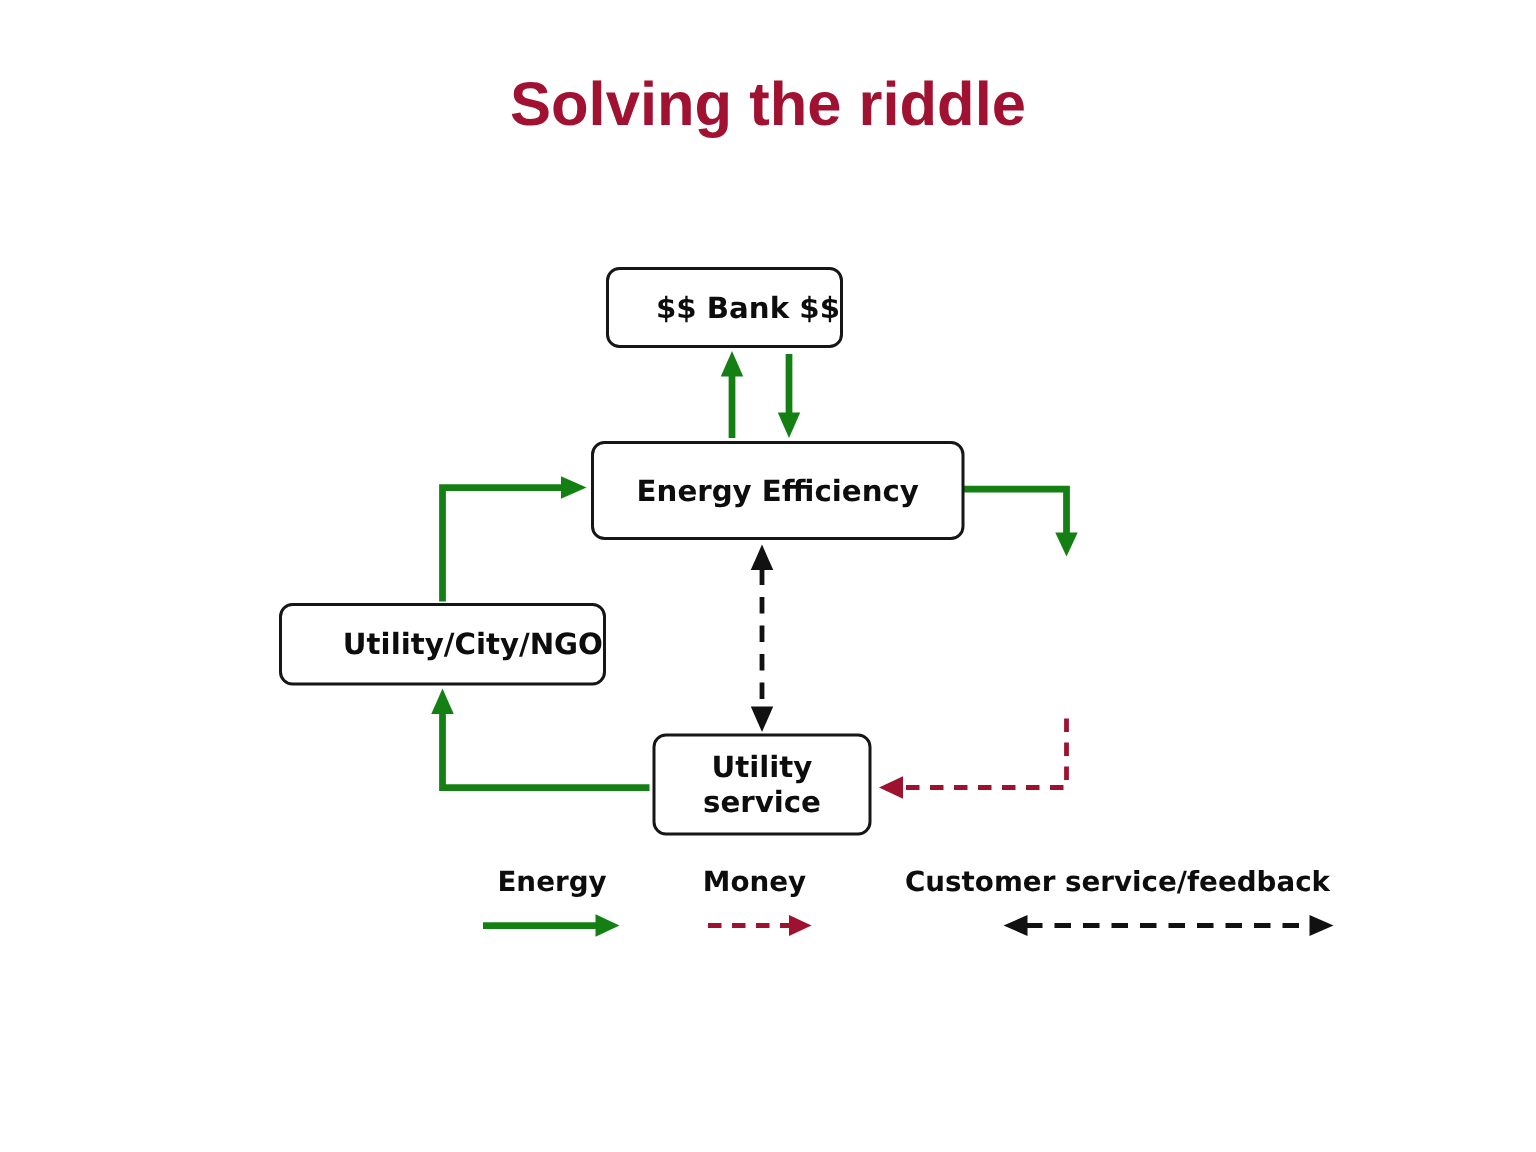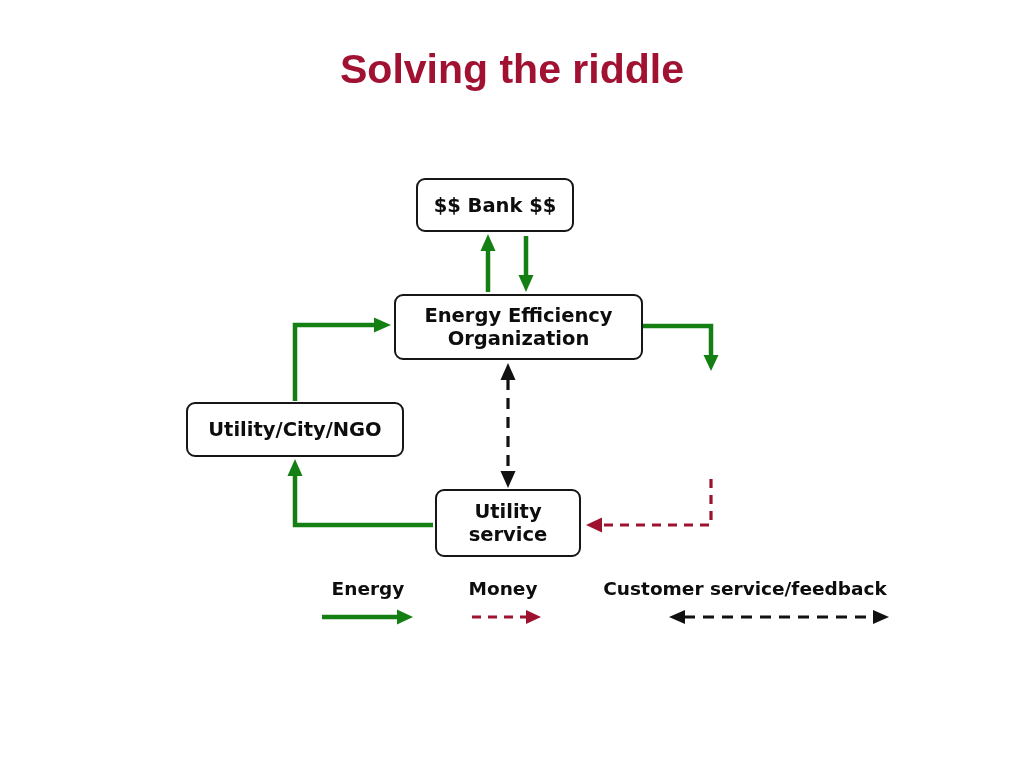--- a/index.html
+++ b/index.html
@@ -16,23 +16,23 @@
     letter-spacing: 0px;
   }
   .node {
     position: absolute; background: #ffffff;
     border: 2.5px solid #161616; border-radius: 9px;
     display: flex; flex-direction: column; align-items: center; justify-content: center;
     font-weight: bold; color: #0d0d0d; text-align: center;
     font-size: 19.5px; line-height: 1.18;
   }
   .node span { display: block; }
-  .node-bank      { left: 416px; top: 178px; width: 158px; height: 54px; }
+  .node-bank      { left: 404px; top: 178px; width: 158px; height: 54px; align-items: flex-end; }
   .node-eeo       { left: 394px; top: 294px; width: 249px; height: 66px; }
-  .node-utility   { left: 186px; top: 402px; width: 218px; height: 55px; }
+  .node-utility   { left: 186px; top: 402px; width: 218px; height: 55px; align-items: flex-end; }
   .node-customer  { left: 435px; top: 489px; width: 146px; height: 68px; }
   .group-ac {
     position: absolute; left: 622px; top: 372px; width: 180px; height: 105px;
     background: #ffffff; border: 2.5px solid #161616; border-radius: 16px;
   }
   .node-inner {
     position: absolute; left: 10px; width: 156px; height: 34px;
     border-width: 2px; border-radius: 5px;
   }
   .node-auditor    { top: 15px; }
@@ -115,21 +115,20 @@
       <polygon class="f-black" points="889,617 873,610 873,624"></polygon>
     </g>
   </svg>
 
   <div class="node node-bank">
     <span>$$ Bank $$</span>
   </div>
 
   <div class="node node-eeo">
     <span>Energy Efficiency</span>
-    <span>Organization</span>
   </div>
 
   <div class="node node-utility">
     <span>Utility/City/NGO</span>
   </div>
 
 
   <div class="node node-customer">
     <span>Utility</span>
     <span>service</span>

